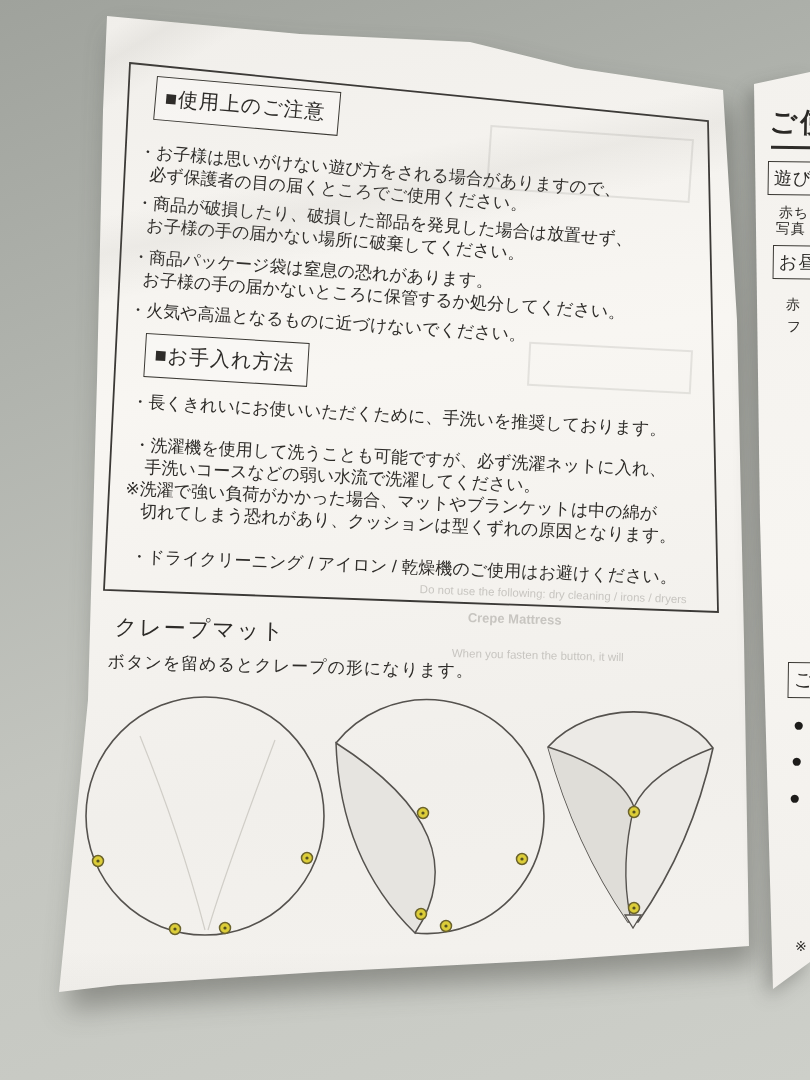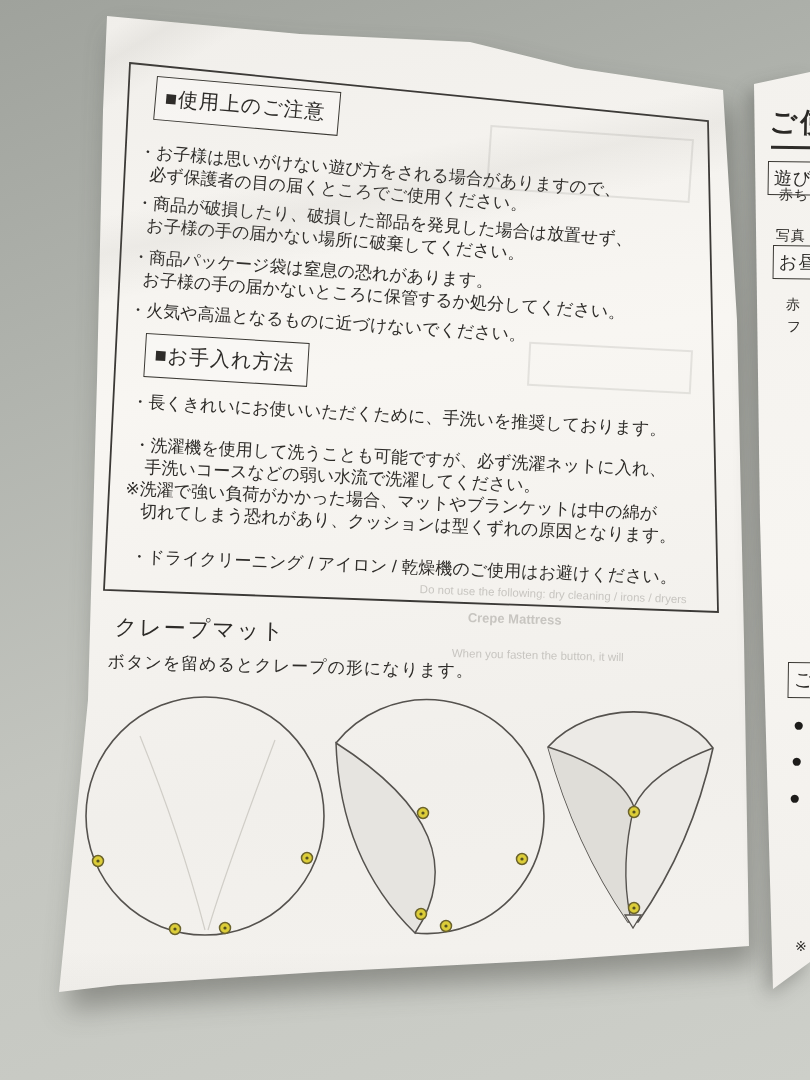--- a/index.html
+++ b/index.html
@@ -157,22 +157,22 @@
 </div>
 
 <div class="rshadow">
   <div class="rpaper">
     <div class="jp r-heading" style="left:770px;top:104px;transform:rotate(0.8deg);">ご使</div>
     <div class="abs r-underline" style="left:771px;top:146px;width:42px;transform:rotate(0.8deg);"></div>
 
     <div class="jp r-box" style="left:768px;top:161px;width:52px;transform:rotate(0.8deg);">
       <span>遊び</span>
     </div>
-    <div class="jp r-small" style="left:779px;top:186px;transform:rotate(0.8deg);">赤ち</div>
-    <div class="jp r-small" style="left:776px;top:227px;transform:rotate(0.8deg);">写真</div>
+    <div class="jp r-small" style="left:779px;top:204px;transform:rotate(0.8deg);">赤ち</div>
+    <div class="jp r-small" style="left:776px;top:220px;transform:rotate(0.8deg);">写真</div>
 
     <div class="jp r-box" style="left:773px;top:245px;width:48px;transform:rotate(0.8deg);">
       <span>お昼</span>
     </div>
     <div class="jp r-small" style="left:786px;top:296px;transform:rotate(0.8deg);">赤</div>
     <div class="jp r-small" style="left:787px;top:318px;transform:rotate(0.8deg);">フ</div>
 
     <div class="jp r-box" style="left:788px;top:662px;width:34px;font-size:19px;transform:rotate(0.8deg);">
       <span>ご</span>
     </div>

